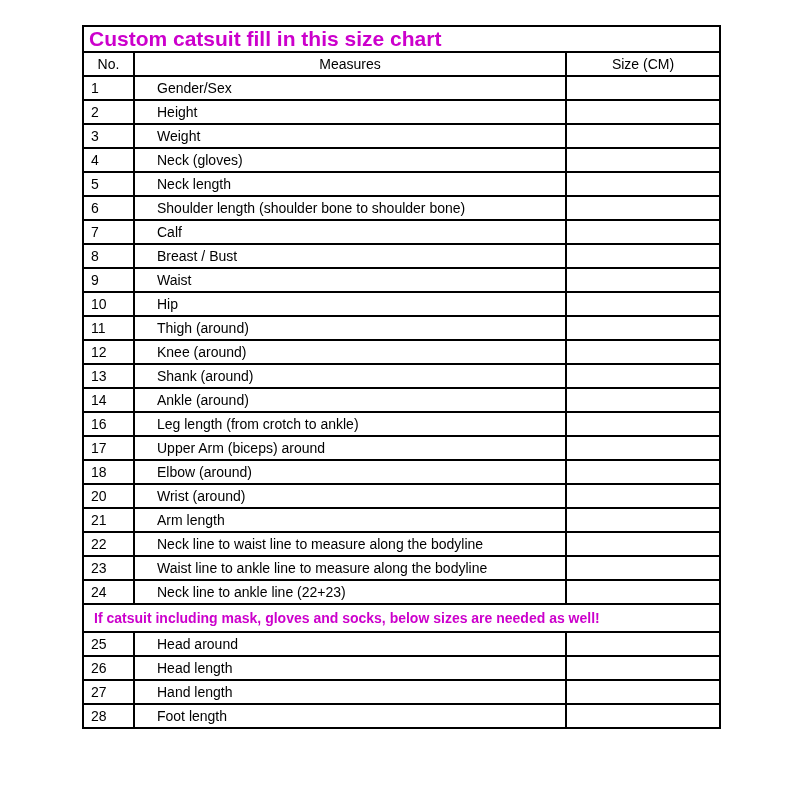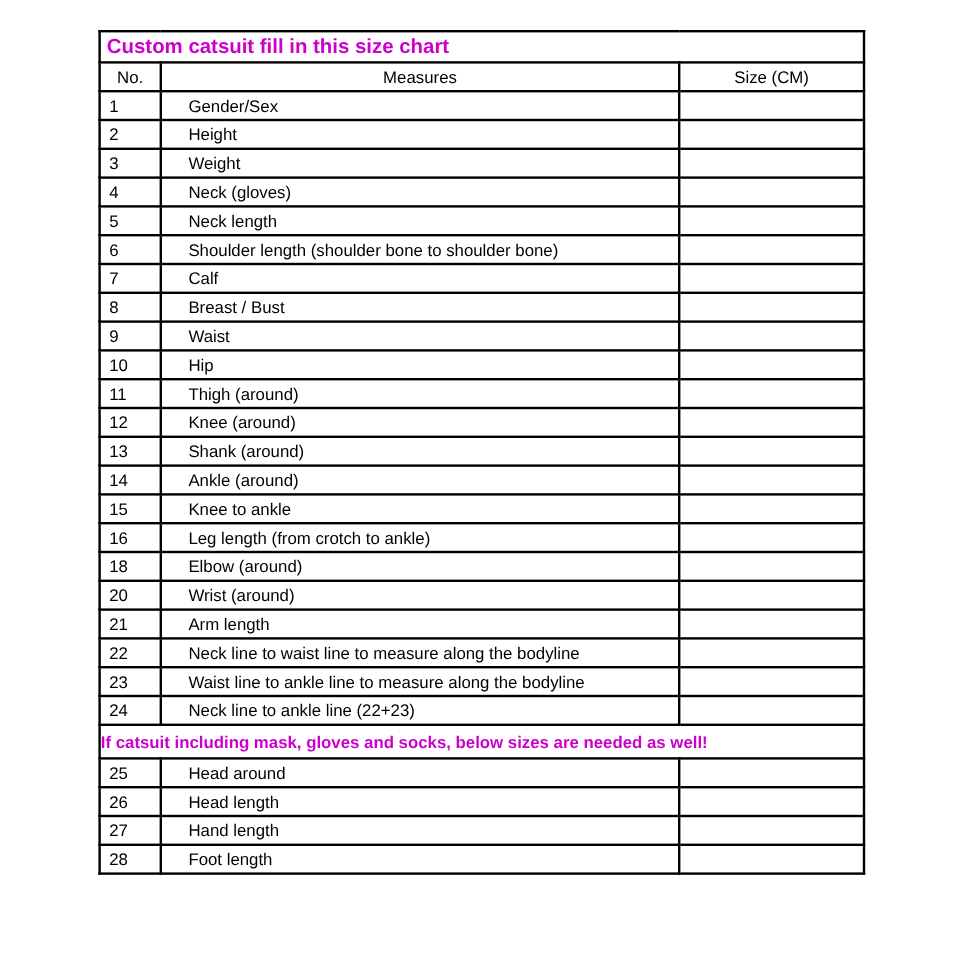--- a/index.html
+++ b/index.html
@@ -33,21 +33,21 @@
     white-space: nowrap;
     vertical-align: middle;
     background: #ffffff;
   }
   col.c1 { width: 51px; }
   col.c2 { width: 432px; }
   col.c3 { width: 154px; }
 
   tr.title-row td {
     height: 24px;
-    font-size: 17px;
+    font-size: 21px;
     font-weight: bold;
     color: #cc00cc;
     padding-left: 5px;
   }
   tr.header-row th {
     height: 22px;
     text-align: center;
     margin-left: 28px;
   }
   tr.data-row td {
@@ -57,21 +57,21 @@
     padding-left: 7px;
   }
   tr.data-row td.c-measure {
     padding-left: 22px;
   }
   tr.note-row td {
     height: 26px;
     font-size: 14px;
     font-weight: bold;
     color: #cc00cc;
-    padding-left: 0;
+    padding-left: 10px;
   }
 </style>
 </head>
 <body>
 
 <div class="page">
   <table class="size-chart">
     <colgroup>
       <col class="c1">
       <col class="c2">
@@ -152,27 +152,27 @@
           <td class="c-no">13</td>
           <td class="c-measure">Shank (around)</td>
           <td class="c-size"></td>
         </tr>
         <tr class="data-row">
           <td class="c-no">14</td>
           <td class="c-measure">Ankle (around)</td>
           <td class="c-size"></td>
         </tr>
         <tr class="data-row">
-          <td class="c-no">15</td>
-          <td class="c-measure">Knee to ankle</td>
-          <td class="c-size"></td>
-        </tr>
-        <tr class="data-row">
           <td class="c-no">16</td>
           <td class="c-measure">Leg length (from crotch to ankle)</td>
+          <td class="c-size"></td>
+        </tr>
+        <tr class="data-row">
+          <td class="c-no">17</td>
+          <td class="c-measure">Upper Arm (biceps) around</td>
           <td class="c-size"></td>
         </tr>
         <tr class="data-row">
           <td class="c-no">18</td>
           <td class="c-measure">Elbow (around)</td>
           <td class="c-size"></td>
         </tr>
         <tr class="data-row">
           <td class="c-no">20</td>
           <td class="c-measure">Wrist (around)</td>

